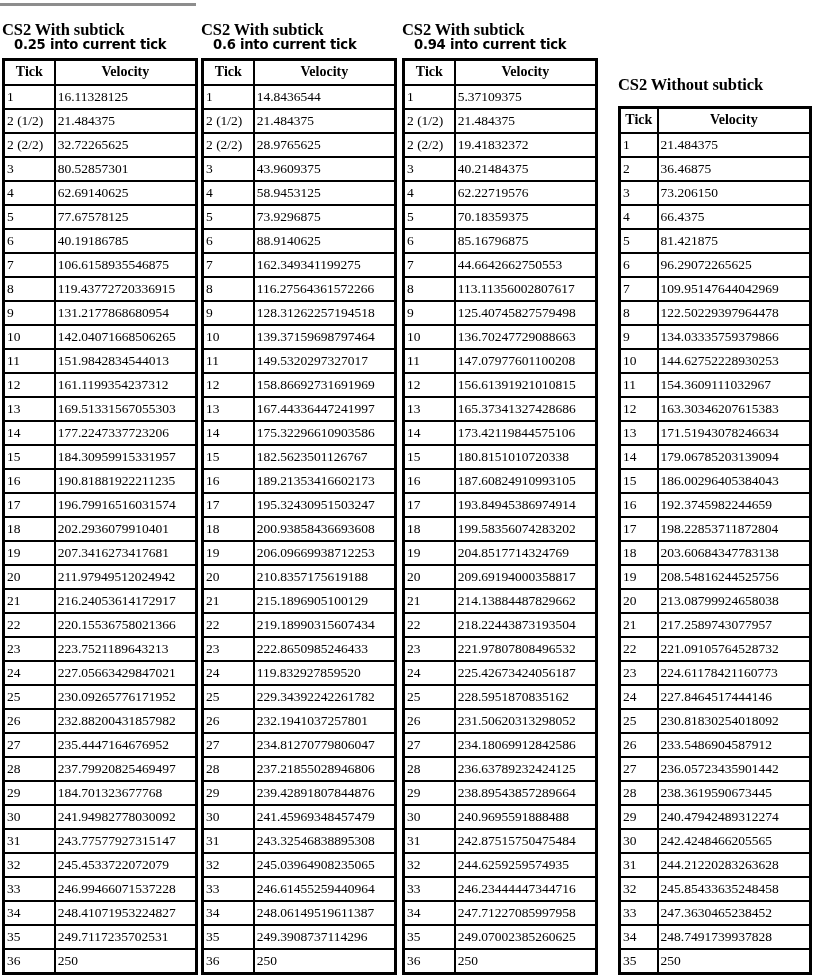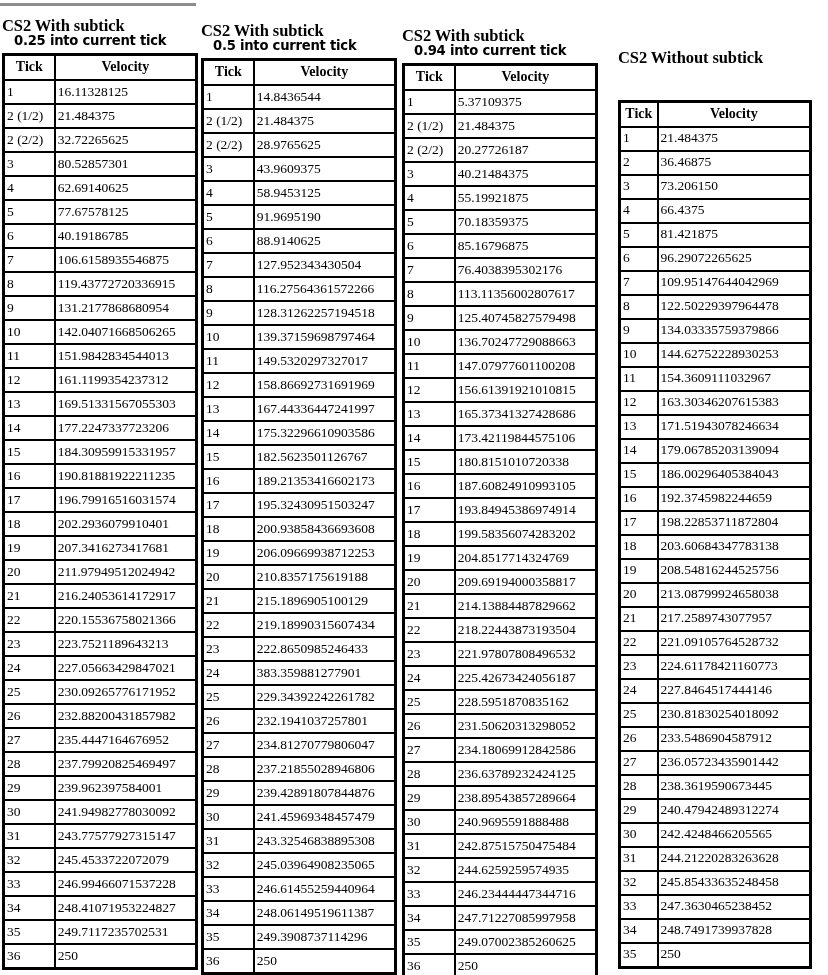--- a/index.html
+++ b/index.html
@@ -24,31 +24,31 @@
     background: #8d8d8d;
   }
   #board {
     position: absolute;
     left: 0;
     top: 12px;
     width: 828px;
     height: 963px;
     display: flex;
     flex-direction: row;
-    align-items: center;
+    align-items: flex-end;
   }
   .panel {
     display: flex;
     flex-direction: column;
     align-items: flex-start;
   }
   .panel.p0 { width: 203px; padding-left: 2px; }
   .panel.p1 { width: 203px; padding-left: 3px; }
   .panel.p2 { width: 203px; padding-left: 5px; }
-  .panel.p3 { width: 219px; padding-left: 20px; gap: 20px; }
+  .panel.p3 { width: 219px; padding-left: 20px; }
 
   .title-block {
     font-family: "Liberation Serif", "DejaVu Serif", serif;
     font-weight: bold;
     line-height: 1.04;
     white-space: nowrap;
   }
   .title-main {
     font-size: 16.5px;
     letter-spacing: -0.1px;
@@ -242,21 +242,21 @@
             <tr>
               <td class="c-tick">27</td>
               <td class="c-vel">235.4447164676952</td>
             </tr>
             <tr>
               <td class="c-tick">28</td>
               <td class="c-vel">237.79920825469497</td>
             </tr>
             <tr>
               <td class="c-tick">29</td>
-              <td class="c-vel">239.962397584001</td>
+              <td class="c-vel">184.701323677768</td>
             </tr>
             <tr>
               <td class="c-tick">30</td>
               <td class="c-vel">241.94982778030092</td>
             </tr>
             <tr>
               <td class="c-tick">31</td>
               <td class="c-vel">243.77577927315147</td>
             </tr>
             <tr>
@@ -279,21 +279,21 @@
               <td class="c-tick">36</td>
               <td class="c-vel">250</td>
             </tr>
           </tbody>
         </table>
       </div>
     </div>
     <div class="panel p1">
       <div class="title-block">
         <div class="title-main">CS2 With subtick</div>
-        <div class="title-sub">0.5 into current tick</div>
+        <div class="title-sub">0.6 into current tick</div>
       </div>
       <div class="tbl-wrap">
         <table class="vt">
           <thead>
             <tr>
               <th class="c-tick">Tick</th>
               <th class="c-vel">Velocity</th>
             </tr>
           </thead>
           <tbody>
@@ -312,29 +312,29 @@
             <tr>
               <td class="c-tick">3</td>
               <td class="c-vel">43.9609375</td>
             </tr>
             <tr>
               <td class="c-tick">4</td>
               <td class="c-vel">58.9453125</td>
             </tr>
             <tr>
               <td class="c-tick">5</td>
-              <td class="c-vel">91.9695190</td>
+              <td class="c-vel">73.9296875</td>
             </tr>
             <tr>
               <td class="c-tick">6</td>
               <td class="c-vel">88.9140625</td>
             </tr>
             <tr>
               <td class="c-tick">7</td>
-              <td class="c-vel">127.952343430504</td>
+              <td class="c-vel">162.349341199275</td>
             </tr>
             <tr>
               <td class="c-tick">8</td>
               <td class="c-vel">116.27564361572266</td>
             </tr>
             <tr>
               <td class="c-tick">9</td>
               <td class="c-vel">128.31262257194518</td>
             </tr>
             <tr>
@@ -388,21 +388,21 @@
             <tr>
               <td class="c-tick">22</td>
               <td class="c-vel">219.18990315607434</td>
             </tr>
             <tr>
               <td class="c-tick">23</td>
               <td class="c-vel">222.8650985246433</td>
             </tr>
             <tr>
               <td class="c-tick">24</td>
-              <td class="c-vel">383.359881277901</td>
+              <td class="c-vel">119.832927859520</td>
             </tr>
             <tr>
               <td class="c-tick">25</td>
               <td class="c-vel">229.34392242261782</td>
             </tr>
             <tr>
               <td class="c-tick">26</td>
               <td class="c-vel">232.1941037257801</td>
             </tr>
             <tr>
@@ -466,41 +466,41 @@
             <tr>
               <td class="c-tick">1</td>
               <td class="c-vel">5.37109375</td>
             </tr>
             <tr>
               <td class="c-tick">2 (1/2)</td>
               <td class="c-vel">21.484375</td>
             </tr>
             <tr>
               <td class="c-tick">2 (2/2)</td>
-              <td class="c-vel">20.27726187</td>
+              <td class="c-vel">19.41832372</td>
             </tr>
             <tr>
               <td class="c-tick">3</td>
               <td class="c-vel">40.21484375</td>
             </tr>
             <tr>
               <td class="c-tick">4</td>
-              <td class="c-vel">55.19921875</td>
+              <td class="c-vel">62.22719576</td>
             </tr>
             <tr>
               <td class="c-tick">5</td>
               <td class="c-vel">70.18359375</td>
             </tr>
             <tr>
               <td class="c-tick">6</td>
               <td class="c-vel">85.16796875</td>
             </tr>
             <tr>
               <td class="c-tick">7</td>
-              <td class="c-vel">76.4038395302176</td>
+              <td class="c-vel">44.6642662750553</td>
             </tr>
             <tr>
               <td class="c-tick">8</td>
               <td class="c-vel">113.11356002807617</td>
             </tr>
             <tr>
               <td class="c-tick">9</td>
               <td class="c-vel">125.40745827579498</td>
             </tr>
             <tr>

